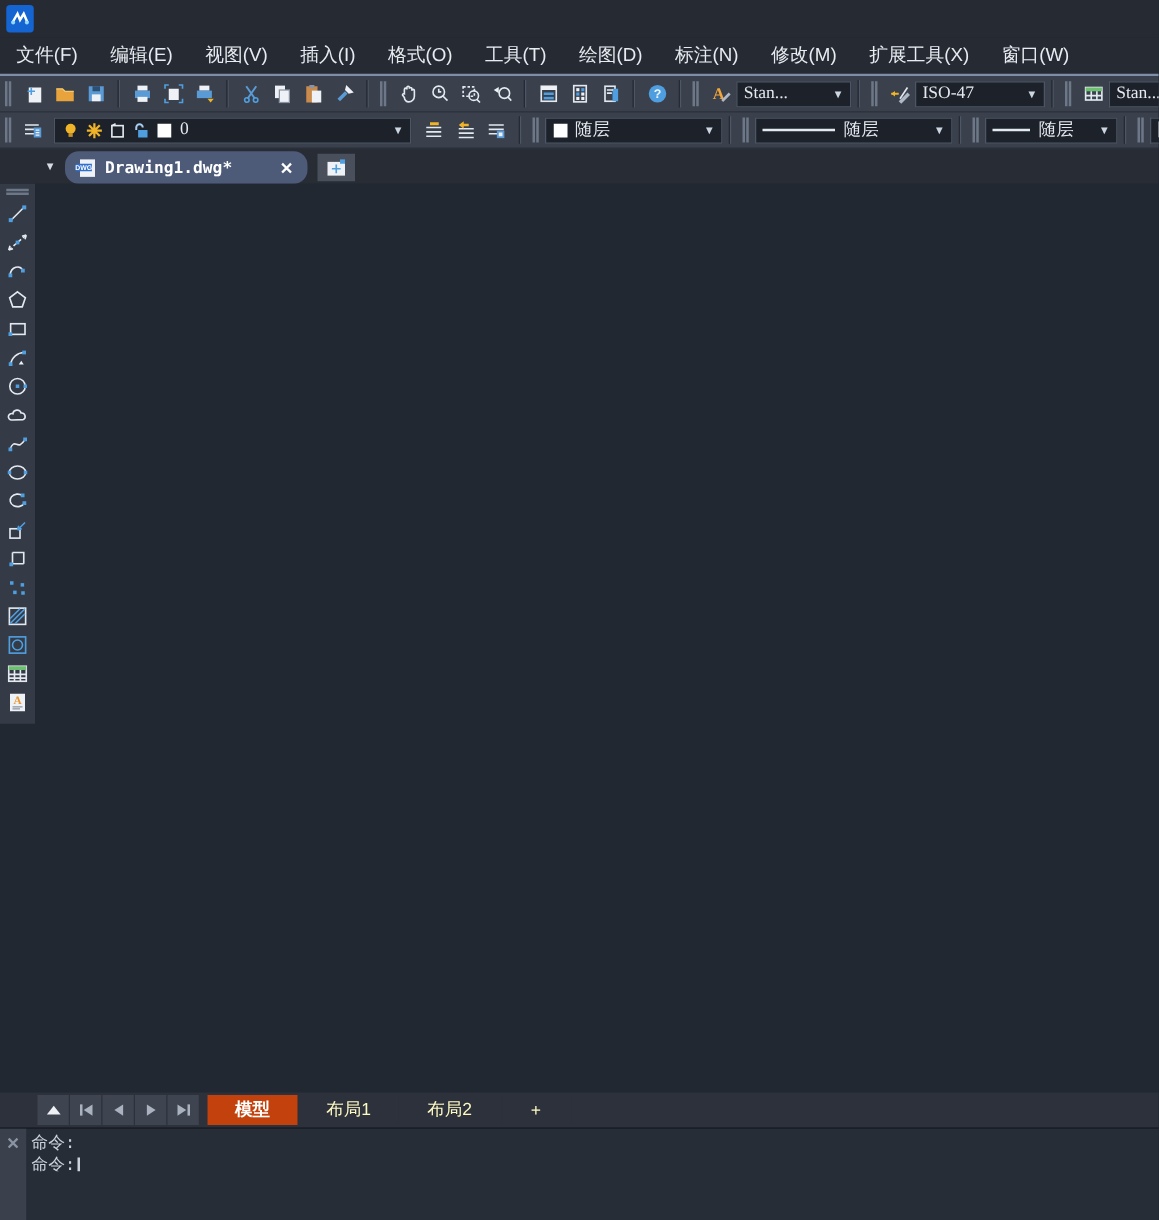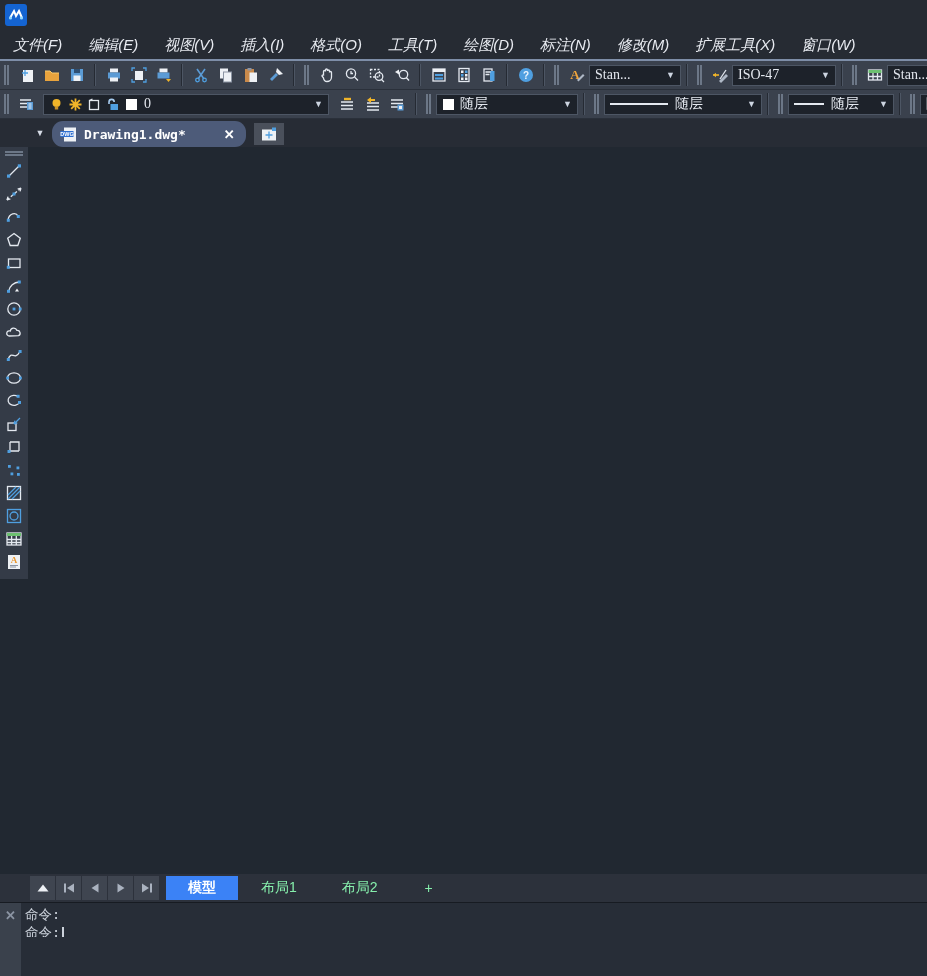--- a/index.html
+++ b/index.html
@@ -8,21 +8,21 @@
     background: #212831;
     font-family: "Liberation Sans", sans-serif;
     color: #e6eaf0;
     display: flex; flex-direction: column;
   }
   
   .titlebar { height: 30px; background: #262b33; display: flex; align-items: center; padding-left: 5px; flex: none; }
   .app-icon { width: 22px; height: 22px; background: #1464d2; border-radius: 3px; margin-right: 7px; display:flex; align-items:center; justify-content:center; flex:none; }
   .title-text { font-size: 15px; color: #f2f4f8; white-space: nowrap; }
   
-  .menubar { height: 31px; background: #262b33; border-bottom: 2px solid #7e8ea8; display: flex; align-items: center; font-size: 15px; color: #e8ebf1; flex: none; font-style: italic; }
+  .menubar { height: 31px; background: #262b33; border-bottom: 2px solid #7e8ea8; display: flex; align-items: center; font-size: 15px; color: #e8ebf1; flex: none; }
   .menu-item { padding: 0 13px; line-height: 29px; white-space: nowrap; cursor: default; }
   
   .tbrow { height: 29px; background: #3a414d; display: flex; align-items: center; border-bottom: 1px solid #2a303a; flex: none; }
   .grip { width: 5px; height: 20px; border-left: 2px solid #6c7787; border-right: 2px solid #6c7787; margin: 0 5px 0 4px; flex: none; }
   .sep { width: 2px; height: 22px; border-left: 1px solid #252a33; border-right: 1px solid #4d5664; margin: 0 5px; flex: none; }
   .btn { width: 25px; height: 25px; display: flex; align-items: center; justify-content: center; flex: none; }
   .btn svg { display: block; }
   .s { stroke: #e4e9f0; fill: none; stroke-width: 1.3; }
   .sb { stroke: #4f9fe0; fill: none; stroke-width: 1.3; }
   .fb { fill: #4f9fe0; }
@@ -42,22 +42,22 @@
   
   .main { flex: 1; display: flex; min-height: 0; }
   .leftdock { width: 28px; background: #212831; flex: none; display: flex; flex-direction: column; }
   .drawbar { background: #343b47; padding-bottom: 6px; }
   .hgrip { height: 5px; border-top: 2px solid #6c7787; border-bottom: 2px solid #6c7787; margin: 4px 5px 3px 5px; }
   .vbtn { width: 28px; height: 23px; display: flex; align-items: center; justify-content: center; }
   .canvas { flex: 1; background: #212831; }
   
   .layoutbar { height: 28px; background: #2c313b; display: flex; align-items: center; padding-left: 30px; gap: 1px; flex: none; }
   .lb-btn { width: 25px; height: 24px; background: #3f4550; display: flex; align-items: center; justify-content: center; flex: none; }
-  .ltab { height: 24px; padding: 0 22px; display: flex; align-items: center; background: #2c313b; color: #86efac; font-size: 14px; flex: none; }
-  .ltab.active { background: #3b82f6; color: #ffffff; font-weight: bold; text-align: center; }
+  .ltab { height: 24px; padding: 0 22px; display: flex; align-items: center; background: #2c313b; color: #fef9c3; font-size: 14px; flex: none; }
+  .ltab.active { background: #c2410c; color: #ffffff; font-weight: bold; text-align: center; }
   .ltab.add { padding: 0 24px; }
   
   .cmdwin { height: 74px; background: #272d37; border-top: 1px solid #171b22; display: flex; flex: none; }
   .cmd-strip { width: 21px; background: #3a414c; flex: none; padding-top: 3px; text-align: center; }
   .cmd-close { color: #8b94a3; font-size: 13px; font-weight: bold; }
   .cmd-body { flex: 1; overflow: hidden; padding: 2px 0 0 4px; font-family: "DejaVu Sans Mono", monospace; font-size: 13.5px; color: #ccd2db; }
   .cmd-line { height: 18px; line-height: 18px; white-space: nowrap; }
   .cmd-input { height: 14px; line-height: 18px; overflow: hidden; white-space: nowrap; }
   .caret { display: inline-block; width: 2px; height: 13px; background: #ccd2db; vertical-align: middle; margin-left: 2px; }
 </style>

